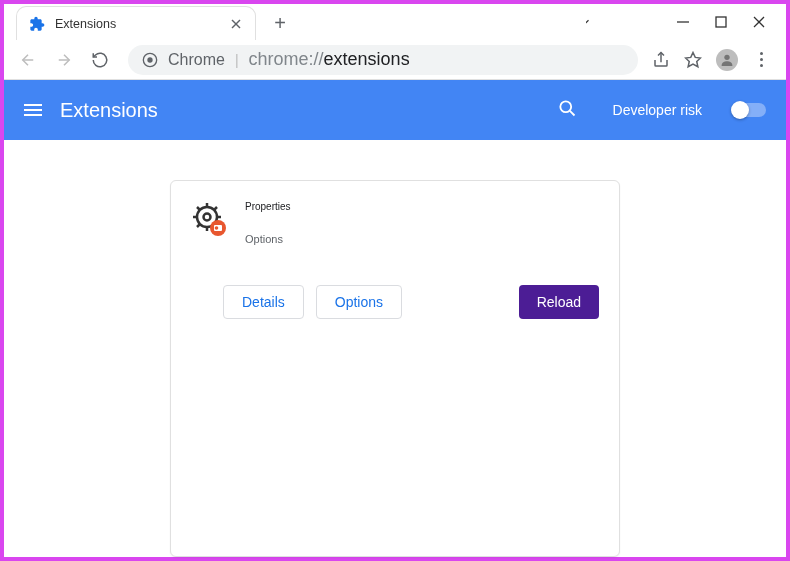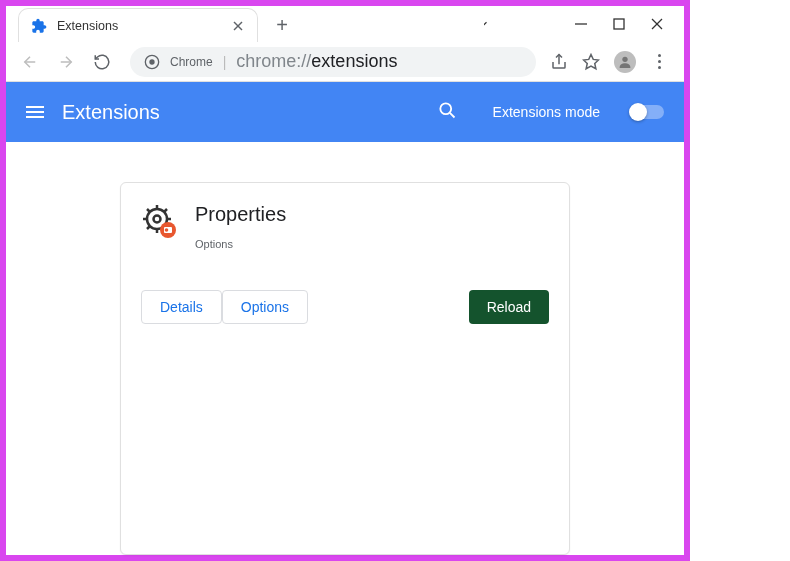--- a/index.html
+++ b/index.html
@@ -1,18 +1,18 @@
 <!DOCTYPE html>
 <html><head>
   <meta charset="utf-8">
   <style>
     * { box-sizing: border-box; margin: 0; padding: 0; }
     body { font-family: 'Segoe UI', Arial, sans-serif; background: #fff; width: 790px; height: 561px; overflow: hidden; position: relative; }
     
-    .window { width: 690px; height: 561px; border: 6px solid #d946ef; background: #fff; position: relative; }
+    .window { width: 790px; height: 561px; border: 4px solid #d946ef; background: #fff; position: relative; }
     
     
     .titlebar { height: 36px; display: flex; justify-content: flex-end; align-items: center; background: #fff; }
     .win-controls { display: flex; align-items: center; gap: 24px; padding-right: 20px; }
     .win-btn { width: 14px; height: 14px; display: flex; align-items: center; justify-content: center; color: #333; }
     .win-btn svg { width: 14px; height: 14px; }
     .chevron { margin-right: 60px; }
     
     
     .tabstrip { height: 36px; display: flex; align-items: flex-end; padding-left: 12px; background: #fff; position: absolute; top: 0; left: 0; right: 200px; }
@@ -21,21 +21,21 @@
     .tab-title { flex: 1; font-size: 12.5px; color: #333; }
     .tab-close { width: 14px; height: 14px; color: #5f6368; }
     .newtab { width: 28px; height: 28px; display: flex; align-items: center; justify-content: center; margin-left: 10px; color: #5f6368; font-size: 20px; margin-bottom: 3px; }
     
     
     .toolbar { height: 40px; display: flex; align-items: center; padding: 0 10px; gap: 8px; border-bottom: 1px solid #e0e0e0; background: #fff; }
     .nav-btn { width: 28px; height: 28px; display: flex; align-items: center; justify-content: center; color: #5f6368; border-radius: 50%; }
     .nav-btn.disabled { color: #bdbdbd; }
     .omnibox { flex: 1; height: 30px; background: #f1f3f4; border-radius: 15px; display: flex; align-items: center; padding: 0 14px; gap: 10px; margin: 0 6px; }
     .omni-icon { width: 16px; height: 16px; color: #5f6368; }
-    .omni-prefix { font-size: 12px; color: #5f6368; }
+    .omni-prefix { font-size: 16px; color: #5f6368; }
     .omni-sep { color: #bbb; font-size: 14px; }
     .omni-url { font-size: 18px; color: #202124; }
     .omni-url .muted { color: #80868b; }
     .toolbar-right { display: flex; align-items: center; gap: 14px; padding-right: 6px; }
     .tb-icon { width: 18px; height: 18px; color: #5f6368; display:flex; align-items:center; justify-content:center; }
     .avatar { width: 22px; height: 22px; border-radius: 50%; background: #bdbdbd; display: flex; align-items: center; justify-content: center; }
     .dots { display: flex; flex-direction: column; gap: 3px; }
     .dots span { width: 3px; height: 3px; border-radius: 50%; background: #5f6368; }
     
     
@@ -46,26 +46,26 @@
     .search-ico { color: #fff; margin-right: 18px; }
     .dev-mode { font-size: 14px; margin-right: 12px; }
     .toggle { width: 34px; height: 14px; background: rgba(255,255,255,0.35); border-radius: 7px; position: relative; }
     .toggle-knob { width: 18px; height: 18px; background: #fff; border-radius: 50%; position: absolute; left: -1px; top: -2px; box-shadow: 0 1px 3px rgba(0,0,0,0.3); }
     
     
     .content { padding: 40px 0 0 0; display: flex; justify-content: center; position: relative; background: #fff; height: calc(100% - 136px); }
     .card { width: 450px; background: #fff; border: 1px solid #e0e0e0; border-radius: 6px; padding: 20px; box-shadow: 0 1px 2px rgba(0,0,0,0.05); }
     .card-top { display: flex; gap: 18px; margin-bottom: 40px; }
     .ext-icon { width: 36px; height: 36px; position: relative; }
-    .ext-title { font-size: 20px; color: #202124; font-weight: 500; margin-bottom: 12px; }
+    .ext-title { font-size: 10px; color: #202124; font-weight: 500; margin-bottom: 21px; }
     .ext-desc { font-size: 11px; color: #5f6368; }
-    .card-actions { display: flex; align-items: center; }
+    .card-actions { display: flex; gap: 12px; align-items: center; margin-left: 32px; }
     .btn { height: 34px; padding: 0 18px; border-radius: 4px; font-size: 14px; font-weight: 500; display: inline-flex; align-items: center; cursor: pointer; }
     .btn-outline { border: 1px solid #dadce0; color: #1a73e8; background: #fff; }
-    .btn-primary { background: #14532d; color: #fff; border: none; }
+    .btn-primary { background: #4c1d95; color: #fff; border: none; }
     .spacer { flex: 1; }
     
     
     .watermark { position: absolute; top: 50%; left: 50%; transform: translate(-50%, -45%); font-size: 110px; font-weight: 700; color: rgba(0,0,0,0.05); font-style: italic; white-space: nowrap; pointer-events: none; line-height: 0.9; text-align: center; font-family: Arial, sans-serif; z-index: 0; }
     .watermark .top { font-size: 160px; letter-spacing: -5px; }
     .watermark .bot { font-size: 100px; }
     .card, .app-header { position: relative; z-index: 1; }
   </style>
 </head>
 <body>
@@ -181,21 +181,21 @@
         <span></span>
         <span></span>
       </div>
     <div class="app-title">Extensions</div>
     <span class="search-ico">
       <svg width="20" height="20" viewBox="0 0 24 24" fill="none" stroke="currentColor" stroke-width="2.2">
           <circle cx="10.5" cy="10.5" r="6.5"></circle>
           <line x1="21" y1="21" x2="15.5" y2="15.5"></line>
         </svg>
     </span>
-    <span class="dev-mode">Extensions mode</span>
+    <span class="dev-mode">Developer risk</span>
     <div class="toggle">
         <div class="toggle-knob"></div>
       </div>
   </div>
 
   <div class="content">
     <div class="watermark">
       <div class="top">PC</div>
       <div class="bot">risk.com</div>
     </div>

